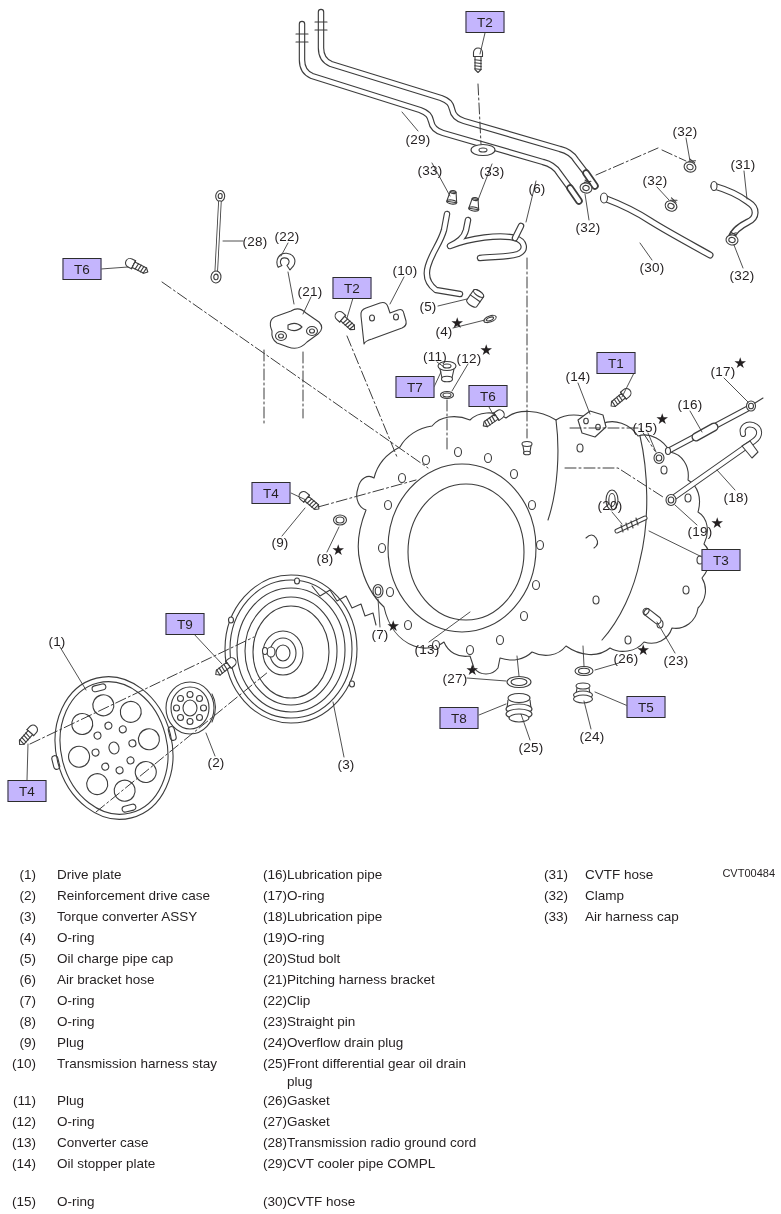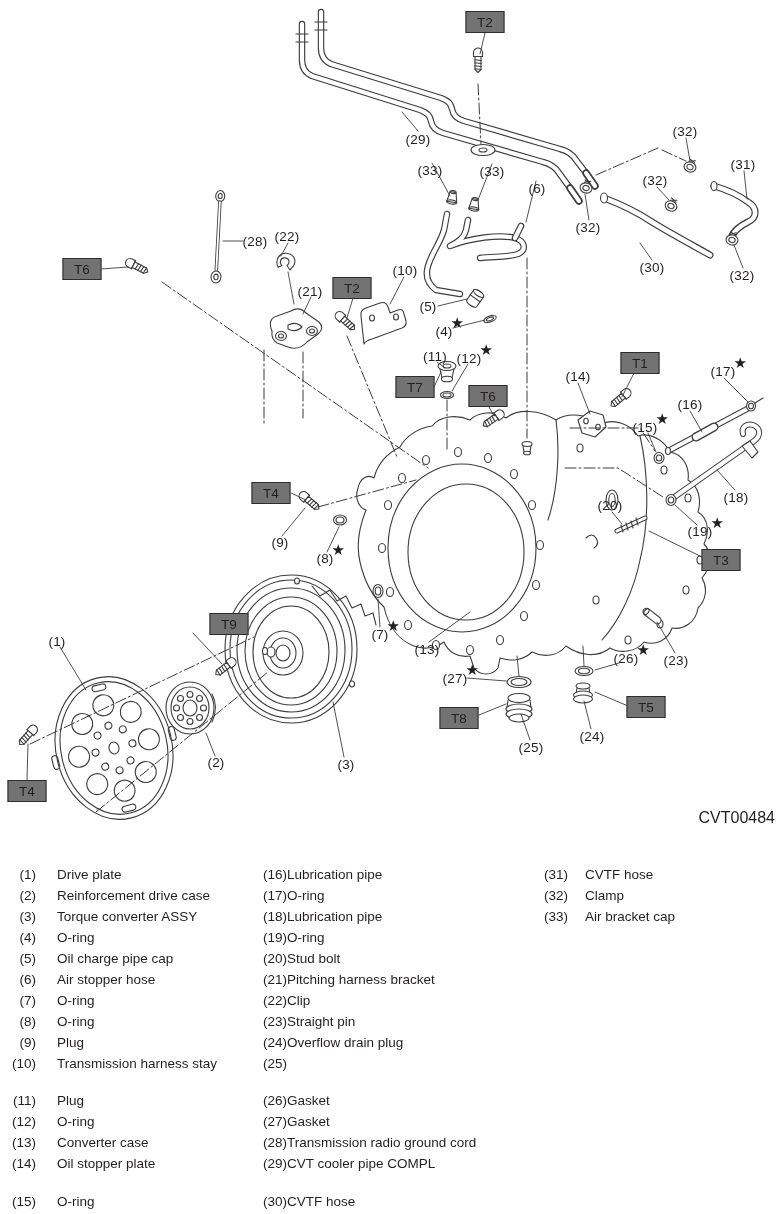--- a/index.html
+++ b/index.html
@@ -4,23 +4,23 @@
 <style>
   html,body{margin:0;padding:0}
   body{width:781px;height:1214px;background:#fff;position:relative;overflow:hidden;
        font-family:"Liberation Sans",sans-serif;color:#231f20;}
   .stage{position:absolute;left:0;top:0;width:781px;height:860px}
   .stage svg{position:absolute;left:0;top:0}
   .callout{position:absolute;transform:translate(-50%,-50%);font-size:13.5px;
            white-space:nowrap;z-index:3;letter-spacing:.2px}
   .callout .star{position:absolute;left:calc(100% - 2px);top:-9px;font-size:15px;line-height:1}
   .tbox{position:absolute;transform:translate(-50%,-50%);width:37px;height:20px;
-        border:1.4px solid #2d2d2d;background:#737373;display:flex;align-items:center;
+        border:1.4px solid #2d2d2d;background:#c4b5fd;display:flex;align-items:center;
         justify-content:center;font-size:13.5px;z-index:3}
-  .figcode{position:absolute;top:809px;right:6px;font-size:16px;z-index:3}
+  .figcode{position:absolute;top:867px;right:6px;font-size:11px;z-index:3}
   .plist{position:absolute;left:0;top:864px;width:781px}
   .prow{display:grid;grid-template-columns:251px 269px 1fr;min-height:21px}
   .pcell{display:flex;align-items:flex-start;line-height:17.5px;padding-top:2px;font-size:13.5px}
   .pnum{flex:0 0 auto;text-align:right}
   .c0 .pnum{width:36px}.c0 .pname{margin-left:21px}
   .c1 .pnum{width:36px}.c1 .pname{}
   .c2 .pnum{width:48px}.c2 .pname{margin-left:17px}
   .pname{max-width:205px}
   svg *{vector-effect:non-scaling-stroke}
 </style>
@@ -399,24 +399,24 @@
       <div class="callout" style="left: 742px; top: 275px;"><span>(32)</span></div>
       <div class="callout" style="left: 430px; top: 170px;"><span>(33)</span></div>
       <div class="callout" style="left: 492px; top: 171px;"><span>(33)</span></div>
     </div>
 <div>
       <div class="tbox" style="left: 485px; top: 22px;">T2</div>
       <div class="tbox" style="left: 82px; top: 269px;">T6</div>
       <div class="tbox" style="left: 352px; top: 288px;">T2</div>
       <div class="tbox" style="left: 415px; top: 387px;">T7</div>
       <div class="tbox" style="left: 488px; top: 396px;">T6</div>
-      <div class="tbox" style="left: 640px; top: 363px;">T1</div>
+      <div class="tbox" style="left: 616px; top: 363px;">T1</div>
       <div class="tbox" style="left: 721px; top: 560px;">T3</div>
       <div class="tbox" style="left: 271px; top: 493px;">T4</div>
-      <div class="tbox" style="left: 185px; top: 624px; margin-left: 44px;">T9</div>
+      <div class="tbox" style="left: 185px; top: 624px;">T9</div>
       <div class="tbox" style="left: 27px; top: 791px;">T4</div>
       <div class="tbox" style="left: 459px; top: 718px; text-align: center;">T8</div>
       <div class="tbox" style="left: 646px; top: 707px;">T5</div>
     </div>
 </div>
 
 <div class="figcode">CVT00484</div>
 
 <div class="plist">
     <div class="prow" style="min-height: 21px;">
@@ -451,21 +451,21 @@
       <div class="pcell c0">
         <span class="pnum">(3)</span>
         <span class="pname">Torque converter ASSY</span>
       </div>
       <div class="pcell c1">
         <span class="pnum">(18)</span>
         <span class="pname">Lubrication pipe</span>
       </div>
       <div class="pcell c2">
         <span class="pnum">(33)</span>
-        <span class="pname">Air bracket cap</span>
+        <span class="pname">Air harness cap</span>
       </div>
     </div>
     <div class="prow" style="min-height: 21px;">
       <div class="pcell c0">
         <span class="pnum">(4)</span>
         <span class="pname">O-ring</span>
       </div>
       <div class="pcell c1">
         <span class="pnum">(19)</span>
         <span class="pname">O-ring</span>
@@ -479,21 +479,21 @@
       </div>
       <div class="pcell c1">
         <span class="pnum">(20)</span>
         <span class="pname">Stud bolt</span>
       </div>
       <div class="pcell c2"></div>
     </div>
     <div class="prow" style="min-height: 21px;">
       <div class="pcell c0">
         <span class="pnum">(6)</span>
-        <span class="pname">Air stopper hose</span>
+        <span class="pname">Air bracket hose</span>
       </div>
       <div class="pcell c1">
         <span class="pnum">(21)</span>
         <span class="pname">Pitching harness bracket</span>
       </div>
       <div class="pcell c2"></div>
     </div>
     <div class="prow" style="min-height: 21px;">
       <div class="pcell c0">
         <span class="pnum">(7)</span>
@@ -527,20 +527,21 @@
       </div>
       <div class="pcell c2"></div>
     </div>
     <div class="prow" style="min-height: 37px;">
       <div class="pcell c0">
         <span class="pnum">(10)</span>
         <span class="pname">Transmission harness stay</span>
       </div>
       <div class="pcell c1">
         <span class="pnum">(25)</span>
+        <span class="pname">Front differential gear oil drain plug</span>
       </div>
       <div class="pcell c2"></div>
     </div>
     <div class="prow" style="min-height: 21px;">
       <div class="pcell c0">
         <span class="pnum">(11)</span>
         <span class="pname">Plug</span>
       </div>
       <div class="pcell c1">
         <span class="pnum">(26)</span>

